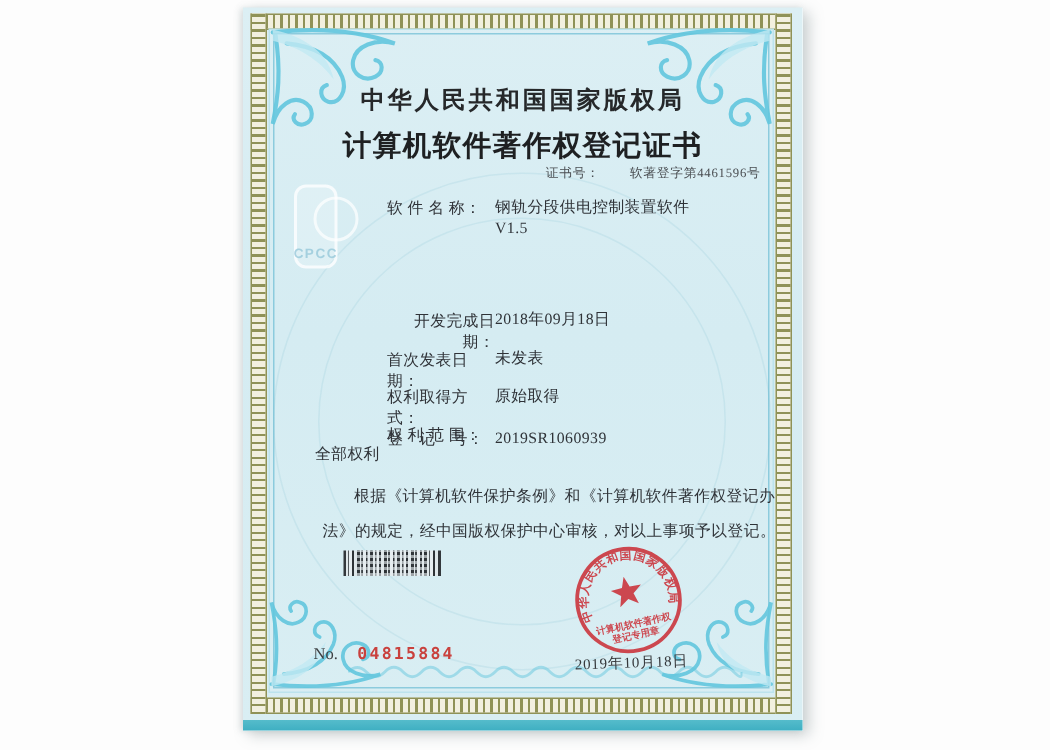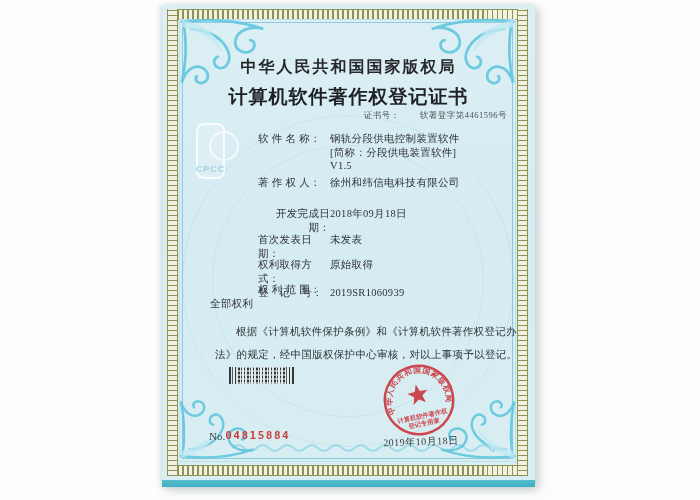--- a/index.html
+++ b/index.html
@@ -76,21 +76,21 @@
     background:repeating-linear-gradient(90deg,#33383c 0 2px,#dfe7ea 2px 3px,#555c60 3px 4px,#e6edf0 4px 6px,#2e3337 6px 7px,#dfe7ea 7px 9px);}
   .barcode .bc-noise{position:absolute;left:9px;right:8px;top:0;bottom:0;
     background:repeating-linear-gradient(0deg,rgba(228,236,239,.6) 0 2px,rgba(0,0,0,0) 2px 4px),
                repeating-linear-gradient(90deg,rgba(40,45,50,.5) 0 1px,rgba(0,0,0,0) 1px 3px);}
   
   .seal{position:absolute;left:219px;top:357px;width:76px;height:76px;
     transform:rotate(-12deg);opacity:.92;}
   .seal-date{position:absolute;left:219px;top:430px;width:80px;text-align:center;
     font-size:10px;color:#36393c;letter-spacing:.5px;transform:rotate(-2deg);}
   
-  .serial{position:absolute;left:47px;top:424px;display:flex;gap:0;align-items:center;}
+  .serial{position:absolute;left:47px;top:424px;display:flex;gap:13px;align-items:center;}
   .serial .no-label{font-size:11px;color:#3d4043;}
   .serial .no-digits{font:bold 11px "DejaVu Sans Mono","Liberation Mono",monospace;
     color:#c9413d;letter-spacing:1.5px;}
 </style>
 </head>
 <body>
 
 <div class="page">
 
   <div class="m m-h m-top"></div>
@@ -155,29 +155,24 @@
 
   <div class="cert-no">
     <span>证书号：</span>
     <span>软著登字第4461596号</span>
   </div>
 
   <div class="row r-name">
     <span class="lbl">软 件 名 称：</span>
     <span class="val">
       <span style="display:block">钢轨分段供电控制装置软件</span>
-      <span style="display:block">[简称：分段供电装置软件]</span>
       <span style="display:block">V1.5</span>
     </span>
   </div>
 
-  <div class="row r-author">
-    <span class="lbl">著 作 权 人：</span>
-    <span class="val">徐州和纬信电科技有限公司</span>
-  </div>
 
   <div class="row r-dev">
     <span class="lbl">开发完成日期：</span>
     <span class="val">2018年09月18日</span>
   </div>
 
   <div class="row r-acq">
     <span class="lbl">权利取得方式：</span>
     <span class="val">原始取得</span>
   </div>

